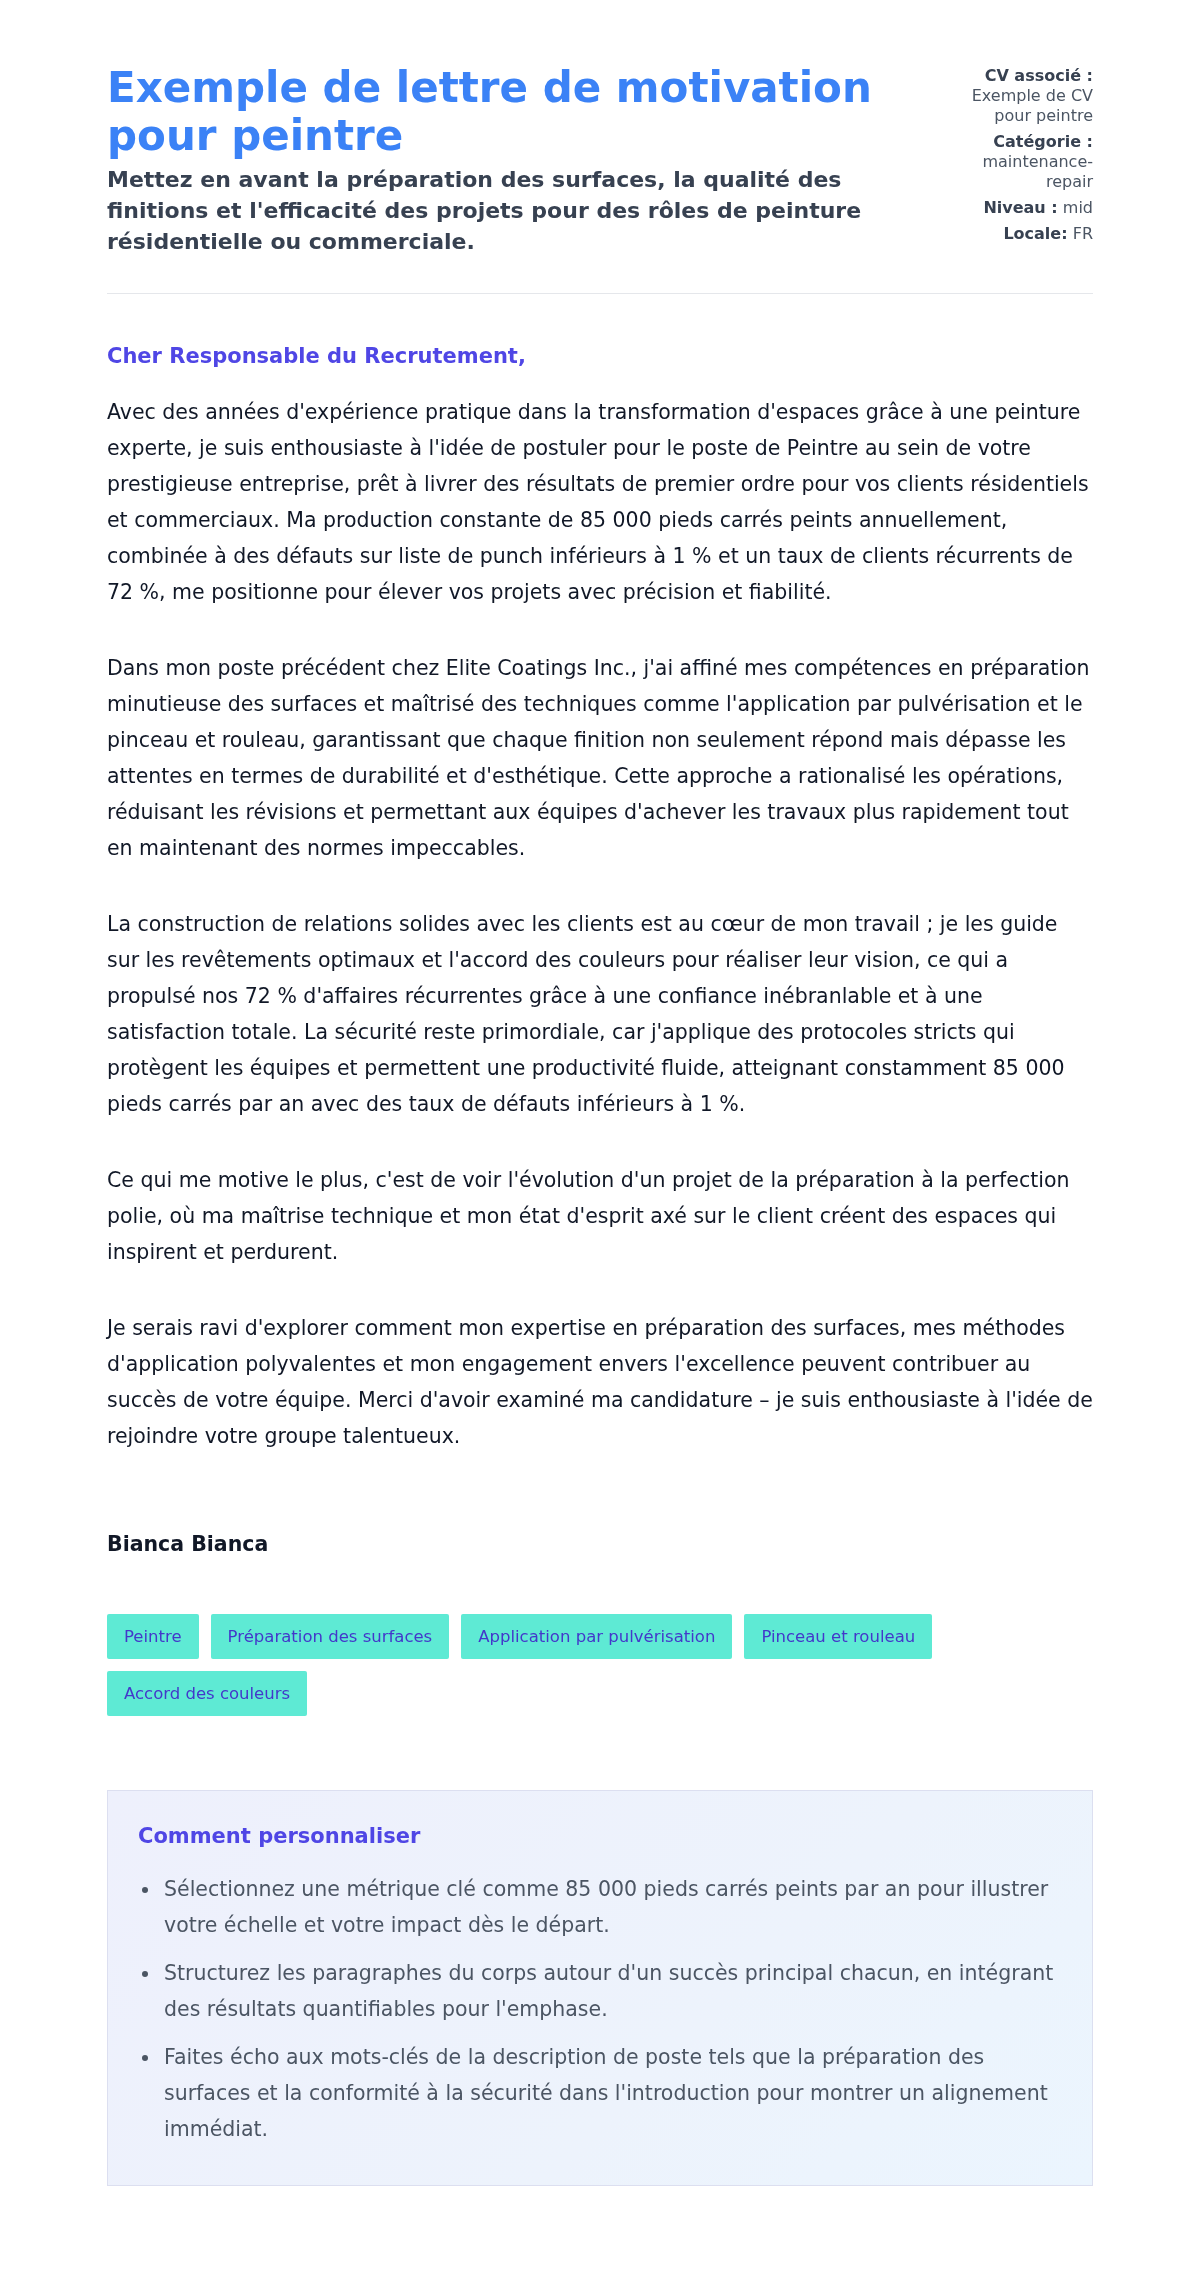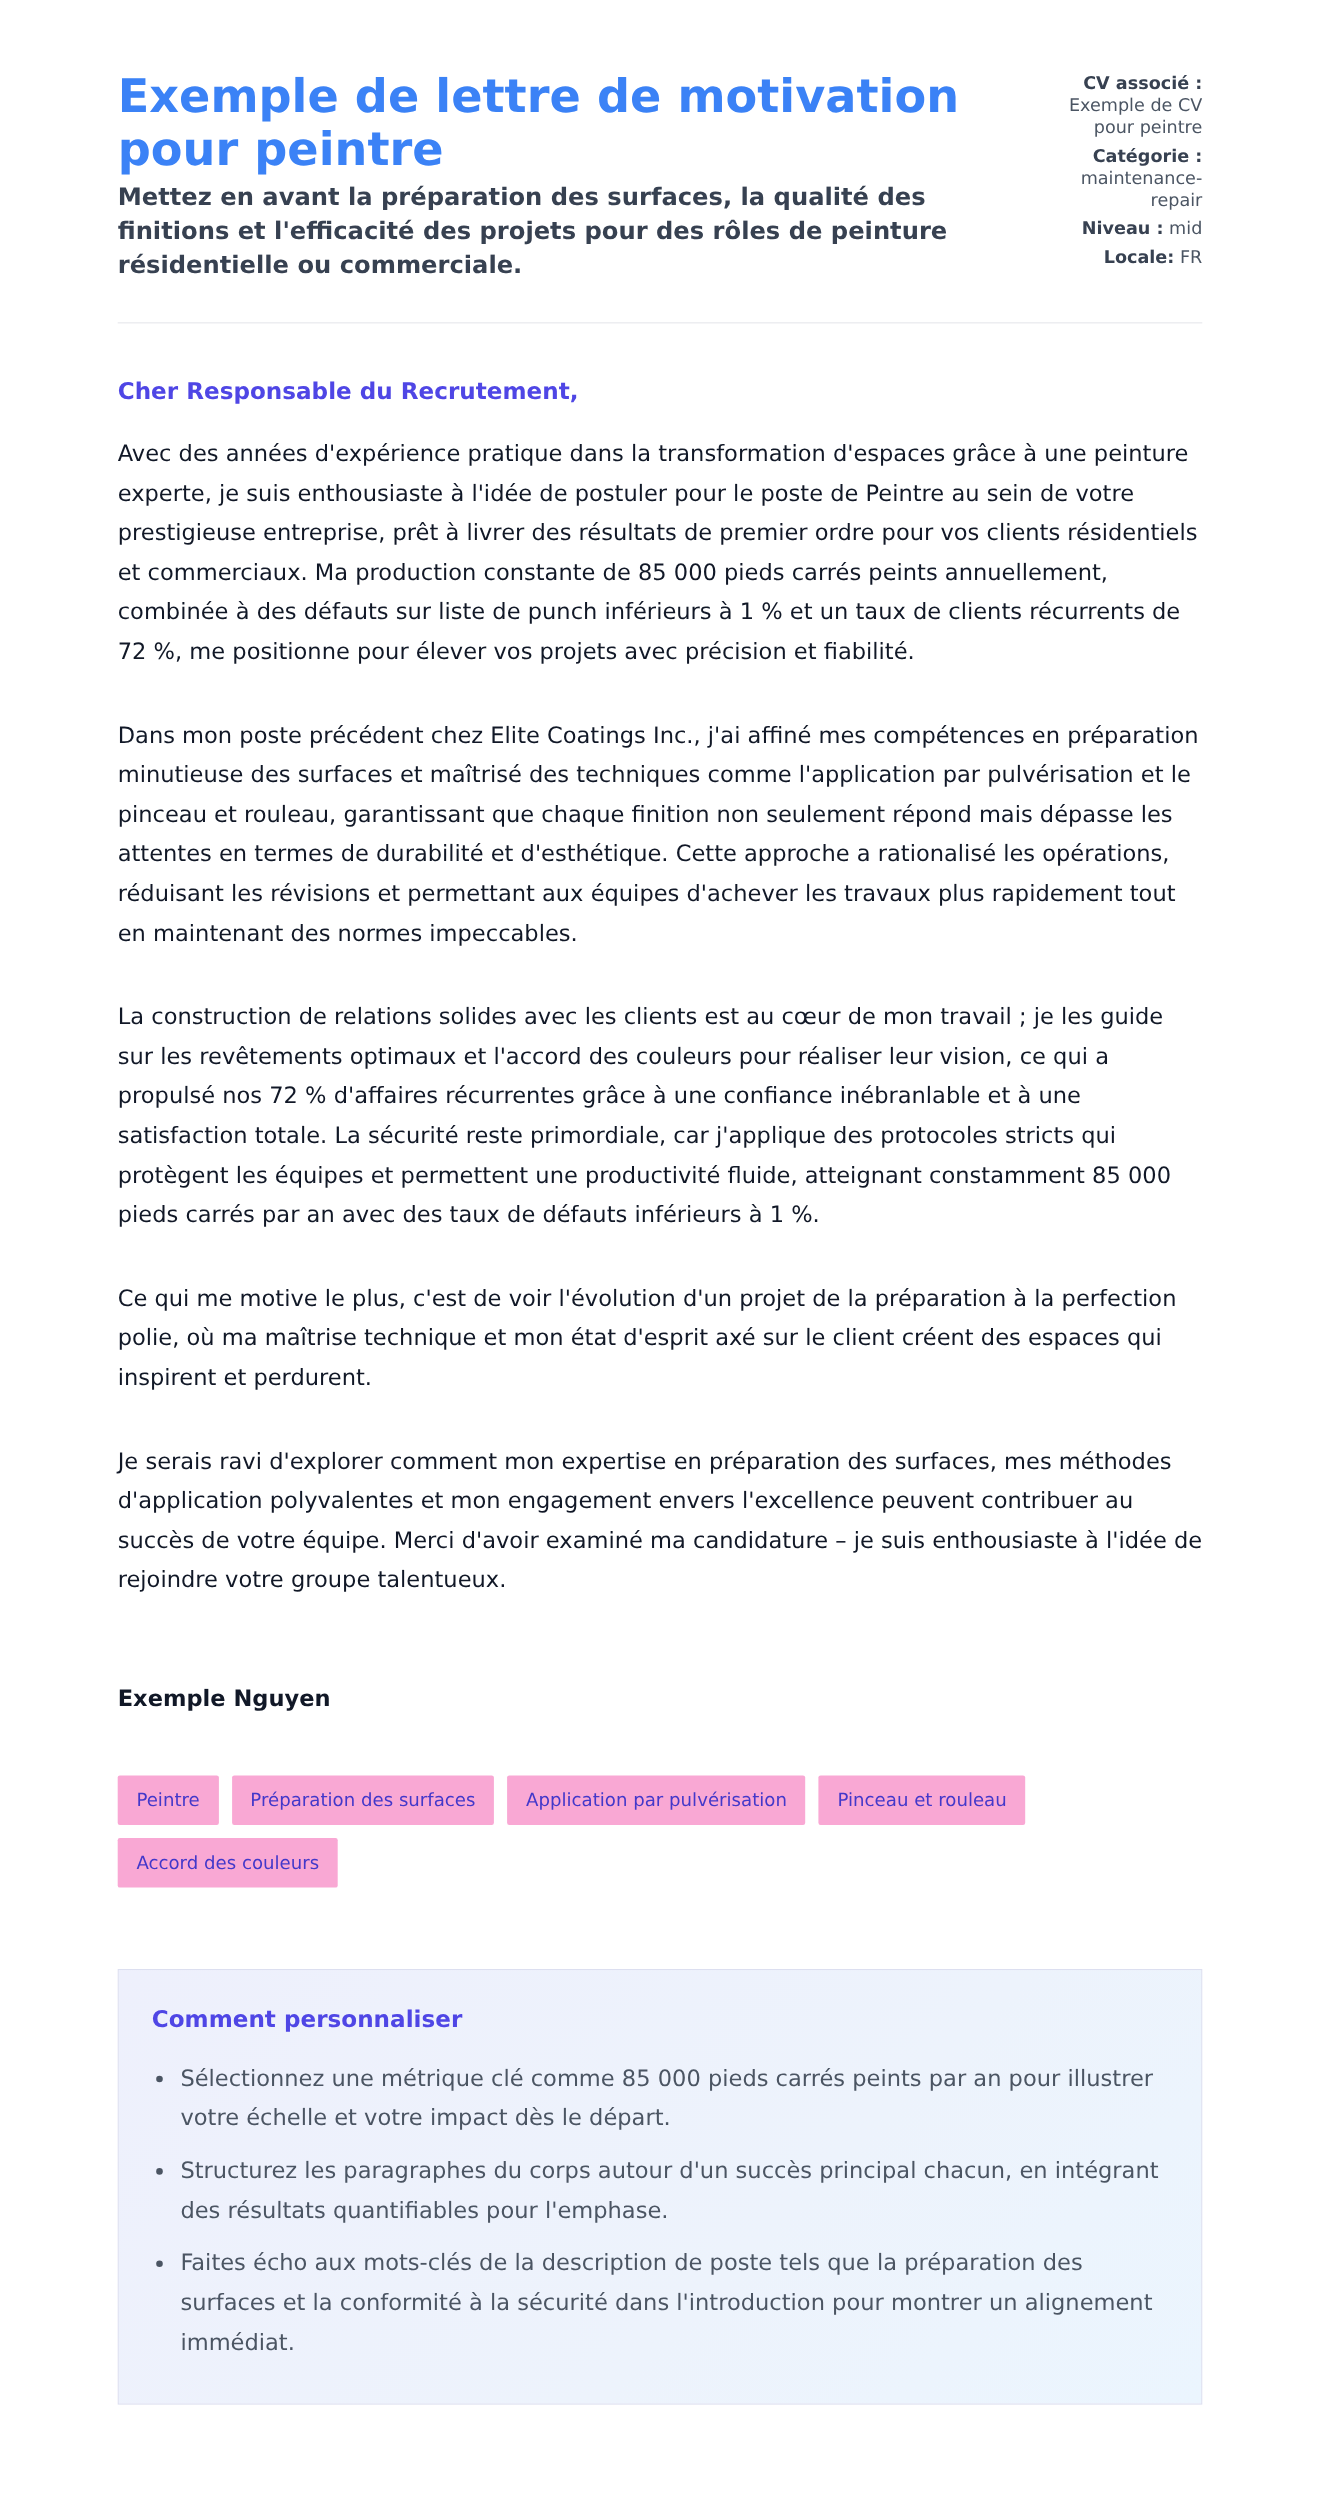--- a/index.html
+++ b/index.html
@@ -78,21 +78,21 @@
       line-height: 28px;
     }
     .tags {
       display: flex;
       flex-wrap: wrap;
       gap: 12px;
       margin-top: 56px;
       width: 900px;
     }
     .tag {
-      background: #f9a8d4;
+      background: #5eead4;
       color: #4338ca;
       font-size: 16.5px;
       padding: 0 17px;
       height: 45px;
       line-height: 45px;
       border-radius: 2px;
     }
     .tips {
       margin-top: 74px;
       border: 1.5px solid #dcdff0;
@@ -163,21 +163,21 @@
 
   <section class="letter">
     <p class="greeting">Cher Responsable du Recrutement,</p>
     <p class="para">Avec des années d'expérience pratique dans la transformation d'espaces grâce à une peinture experte, je suis enthousiaste à l'idée de postuler pour le poste de Peintre au sein de votre prestigieuse entreprise, prêt à livrer des résultats de premier ordre pour vos clients résidentiels et commerciaux. Ma production constante de 85 000 pieds carrés peints annuellement, combinée à des défauts sur liste de punch inférieurs à 1 % et un taux de clients récurrents de 72 %, me positionne pour élever vos projets avec précision et fiabilité.</p>
     <p class="para">Dans mon poste précédent chez Elite Coatings Inc., j'ai affiné mes compétences en préparation minutieuse des surfaces et maîtrisé des techniques comme l'application par pulvérisation et le pinceau et rouleau, garantissant que chaque finition non seulement répond mais dépasse les attentes en termes de durabilité et d'esthétique. Cette approche a rationalisé les opérations, réduisant les révisions et permettant aux équipes d'achever les travaux plus rapidement tout en maintenant des normes impeccables.</p>
     <p class="para">La construction de relations solides avec les clients est au cœur de mon travail ; je les guide sur les revêtements optimaux et l'accord des couleurs pour réaliser leur vision, ce qui a propulsé nos 72 % d'affaires récurrentes grâce à une confiance inébranlable et à une satisfaction totale. La sécurité reste primordiale, car j'applique des protocoles stricts qui protègent les équipes et permettent une productivité fluide, atteignant constamment 85 000 pieds carrés par an avec des taux de défauts inférieurs à 1 %.</p>
     <p class="para">Ce qui me motive le plus, c'est de voir l'évolution d'un projet de la préparation à la perfection polie, où ma maîtrise technique et mon état d'esprit axé sur le client créent des espaces qui inspirent et perdurent.</p>
     <p class="para">Je serais ravi d'explorer comment mon expertise en préparation des surfaces, mes méthodes d'application polyvalentes et mon engagement envers l'excellence peuvent contribuer au succès de votre équipe. Merci d'avoir examiné ma candidature – je suis enthousiaste à l'idée de rejoindre votre groupe talentueux.</p>
 
     <div class="signature">
-      <div class="sig-name">Exemple Nguyen</div>
+      <div class="sig-name">Bianca Bianca</div>
     </div>
   </section>
 
   <div class="tags">
     <span class="tag">Peintre</span>
     <span class="tag">Préparation des surfaces</span>
     <span class="tag">Application par pulvérisation</span>
     <span class="tag">Pinceau et rouleau</span>
     <span class="tag">Accord des couleurs</span>
   </div>

